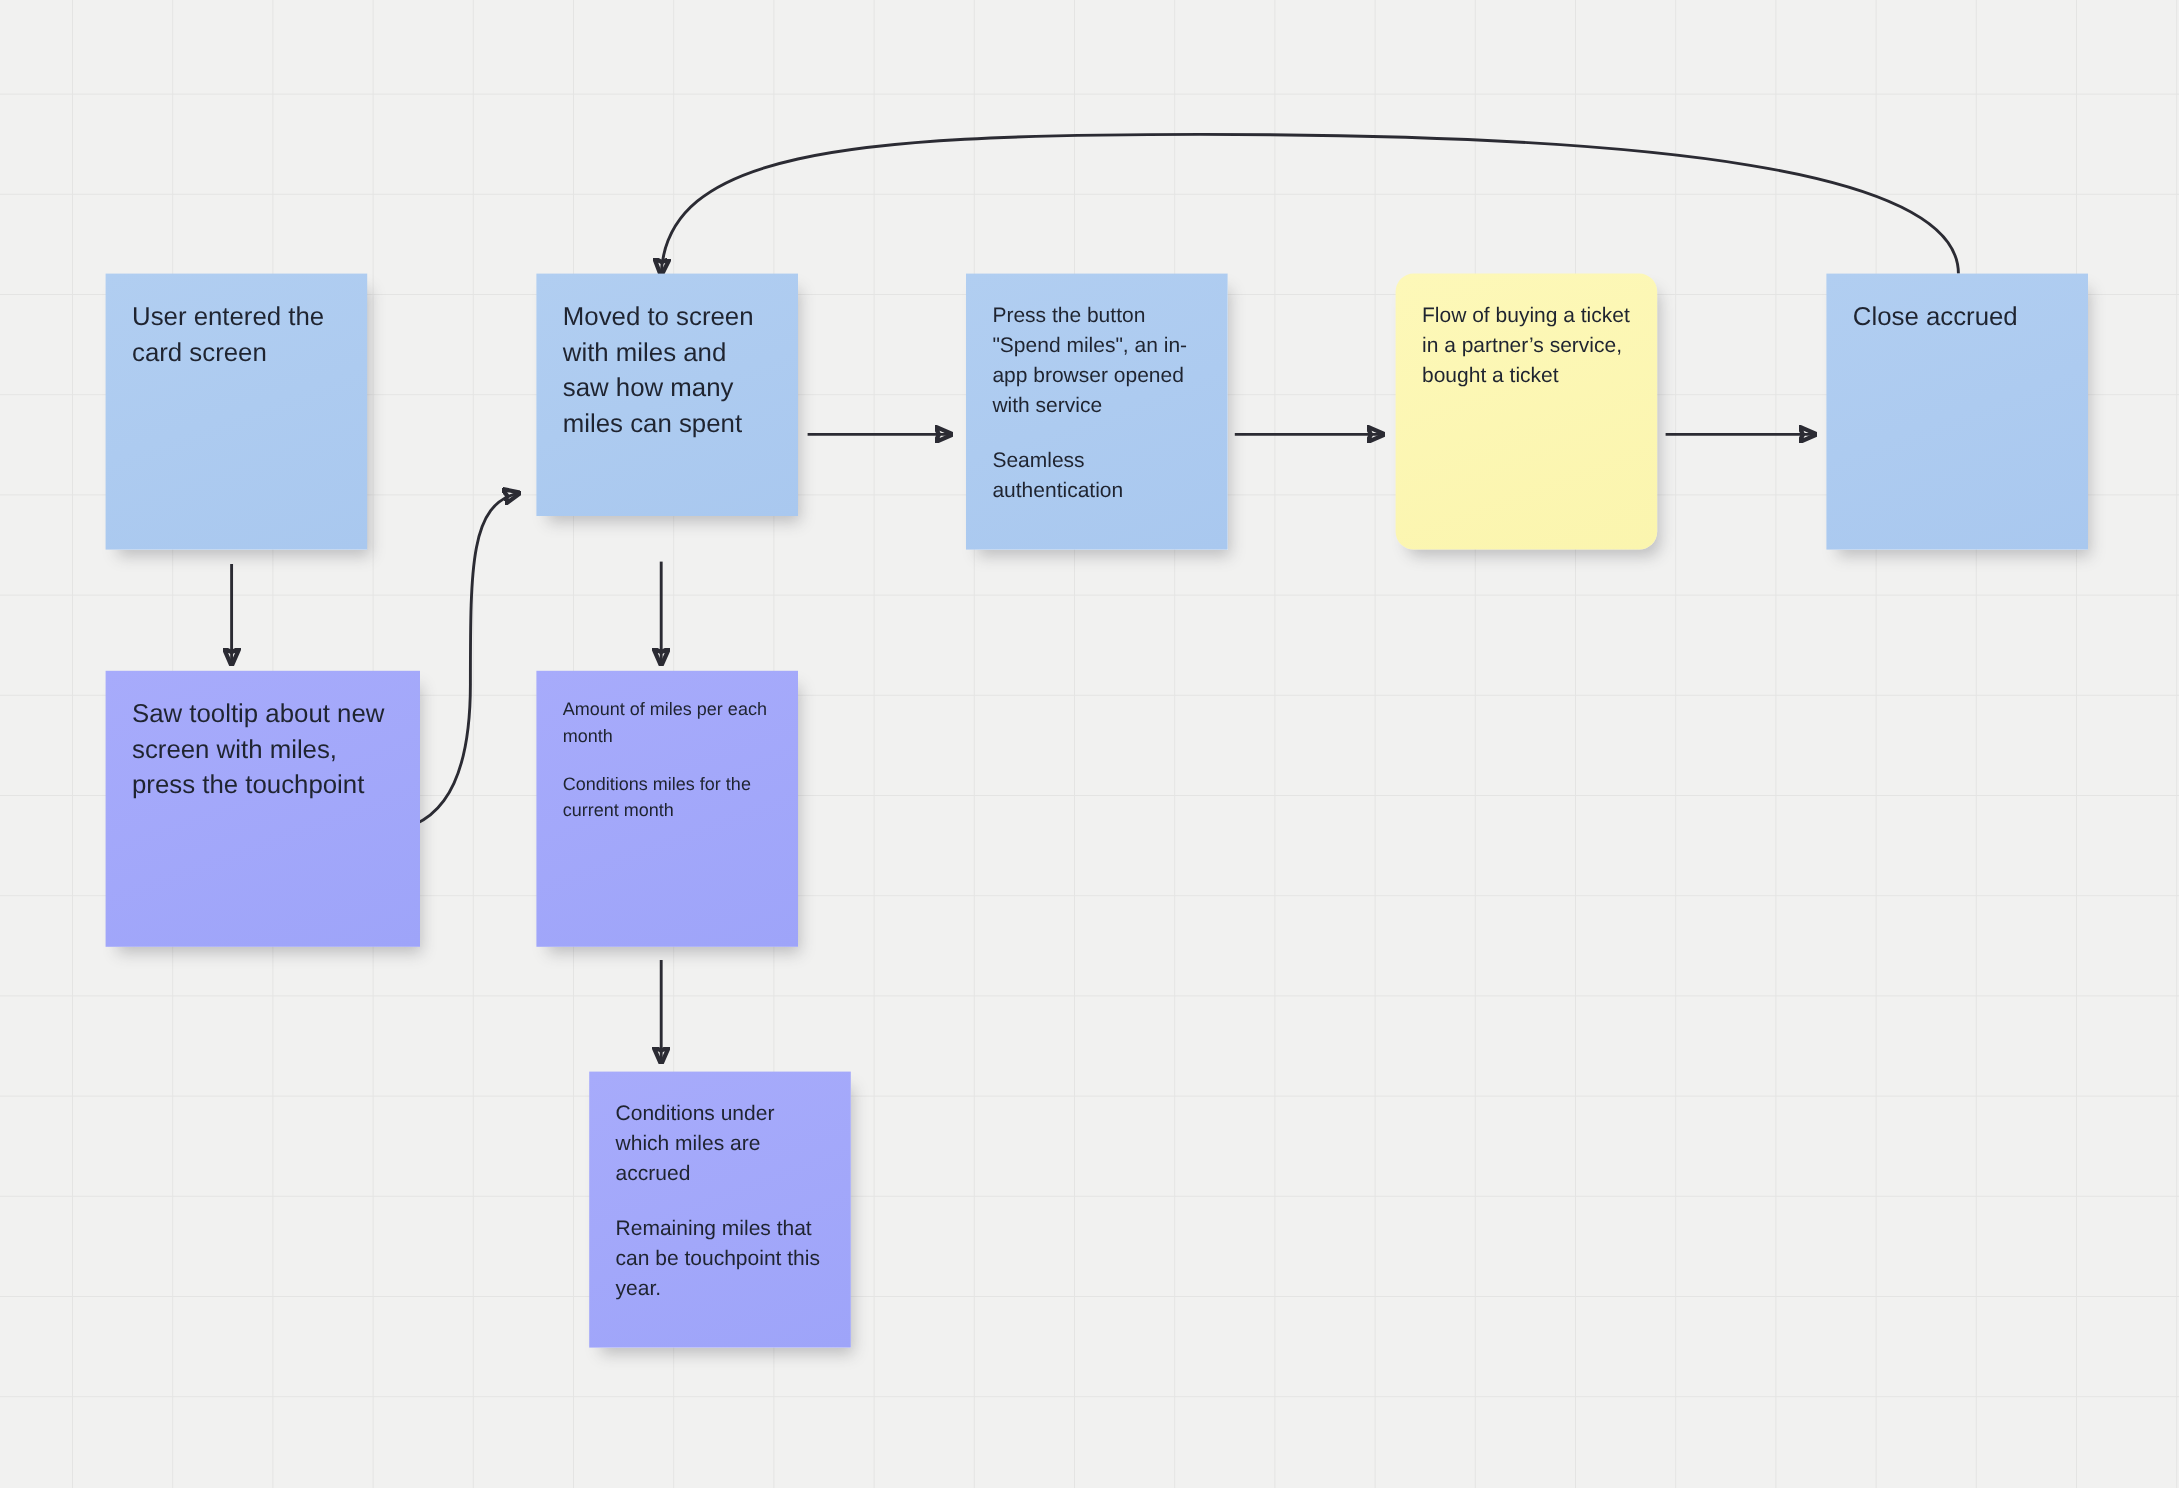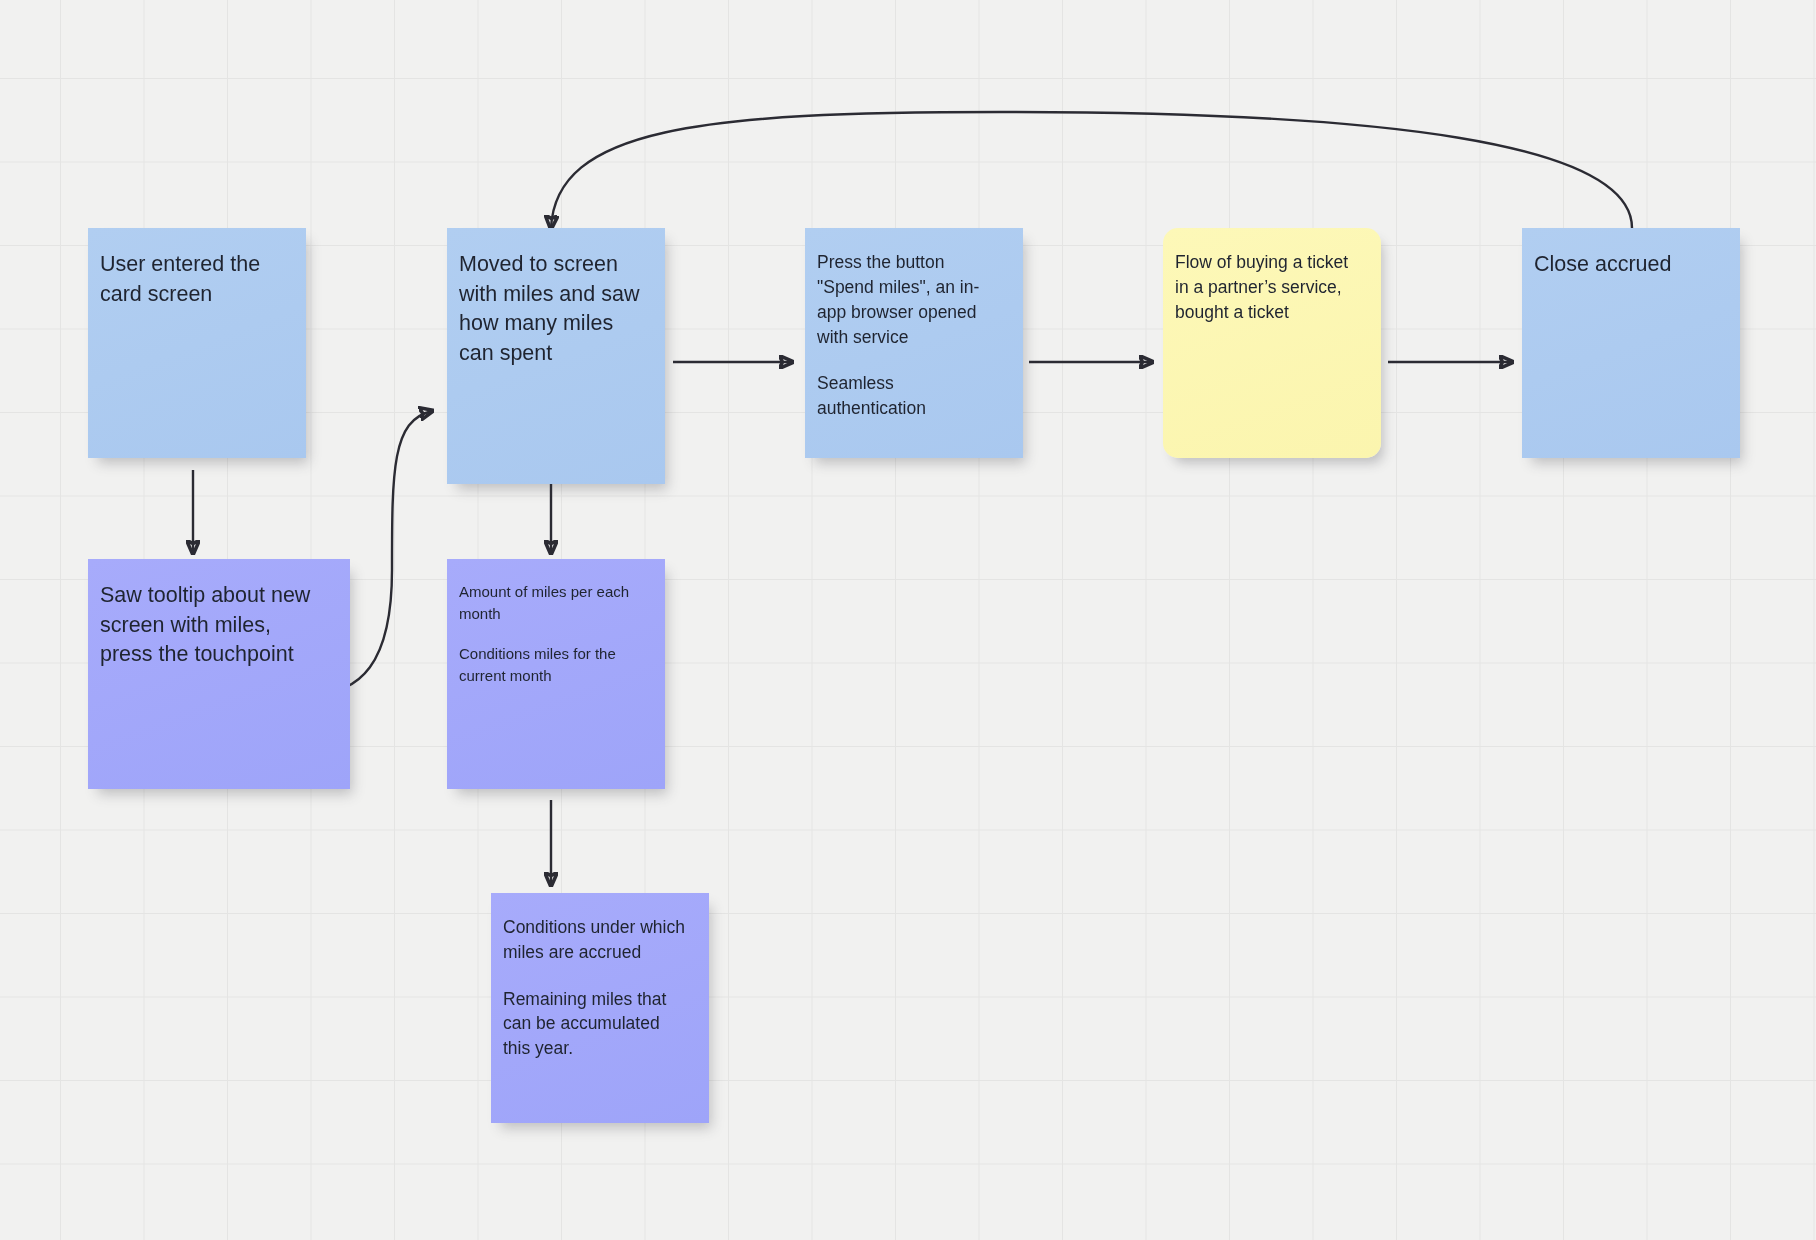--- a/index.html
+++ b/index.html
@@ -16,21 +16,21 @@
     background-image:
       linear-gradient(to right, #e4e4e3 1px, transparent 1px),
       linear-gradient(to bottom, #e4e4e3 1px, transparent 1px);
     background-size: 83.5px 83.5px;
     background-position: 60px 78px;
     font-family: "Liberation Sans", sans-serif;
   }
   .note {
     position: absolute;
     box-sizing: border-box;
-    padding: 22px 22px 14px 12px;
+    padding: 22px 22px 14px 22px;
     color: #1f2430;
     box-shadow: 6px 9px 12px -4px rgba(60,60,70,0.28);
     z-index: 5;
   }
   .note.blue   { background: linear-gradient(160deg,#b1cef1 0%, #a9c8ef 100%); }
   .note.purple { background: linear-gradient(160deg,#a7abfb 0%, #9ea4f9 100%); }
   .note.yellow { background: linear-gradient(160deg,#fdf8b8 0%, #fbf5ae 100%); border-radius: 15px; }
 
   .note p {
     margin: 0;
@@ -77,21 +77,21 @@
 
     <line x1="551" y1="800" x2="551" y2="885" marker-end="url(#arrow)"></line>
 
     <path d="M 1632 228 C 1632 142, 1380 112, 1000 112 C 700 112, 556 128, 551 228" marker-end="url(#arrow)"></path>
   </svg>
 
   <div class="note blue txt-lg" style="left:88px; top:228px; width:218px; height:230px;">
     <p>User entered the card screen</p>
   </div>
 
-  <div class="note blue txt-lg" style="left:447px; top:228px; width:218px; height:256px;">
+  <div class="note blue txt-lg" style="left:447px; top:228px; width:218px; height:202px;">
     <p>Moved to screen with miles and saw how many miles can spent</p>
   </div>
 
   <div class="note blue txt-md" style="left:805px; top:228px; width:218px; height:230px;">
     <p>Press the button "Spend miles", an in-app browser opened with service</p>
     <p>Seamless authentication</p>
   </div>
 
   <div class="note yellow txt-md" style="left:1163px; top:228px; width:218px; height:230px;">
     <p>Flow of buying a ticket in a partner’s service, bought a ticket</p>
@@ -105,16 +105,16 @@
     <p>Saw tooltip about new screen with miles, press the touchpoint</p>
   </div>
 
   <div class="note purple txt-sm" style="left:447px; top:559px; width:218px; height:230px;">
     <p>Amount of miles per each month</p>
     <p>Conditions miles for the current month</p>
   </div>
 
   <div class="note purple txt-md" style="left:447px; top:893px; width:218px; height:230px;margin-left:44px;">
     <p>Conditions under which miles are accrued</p>
-    <p>Remaining miles that can be accumulated this year.</p>
+    <p>Remaining miles that can be touchpoint this year.</p>
   </div>
 
 </div>
 
 </body></html>

